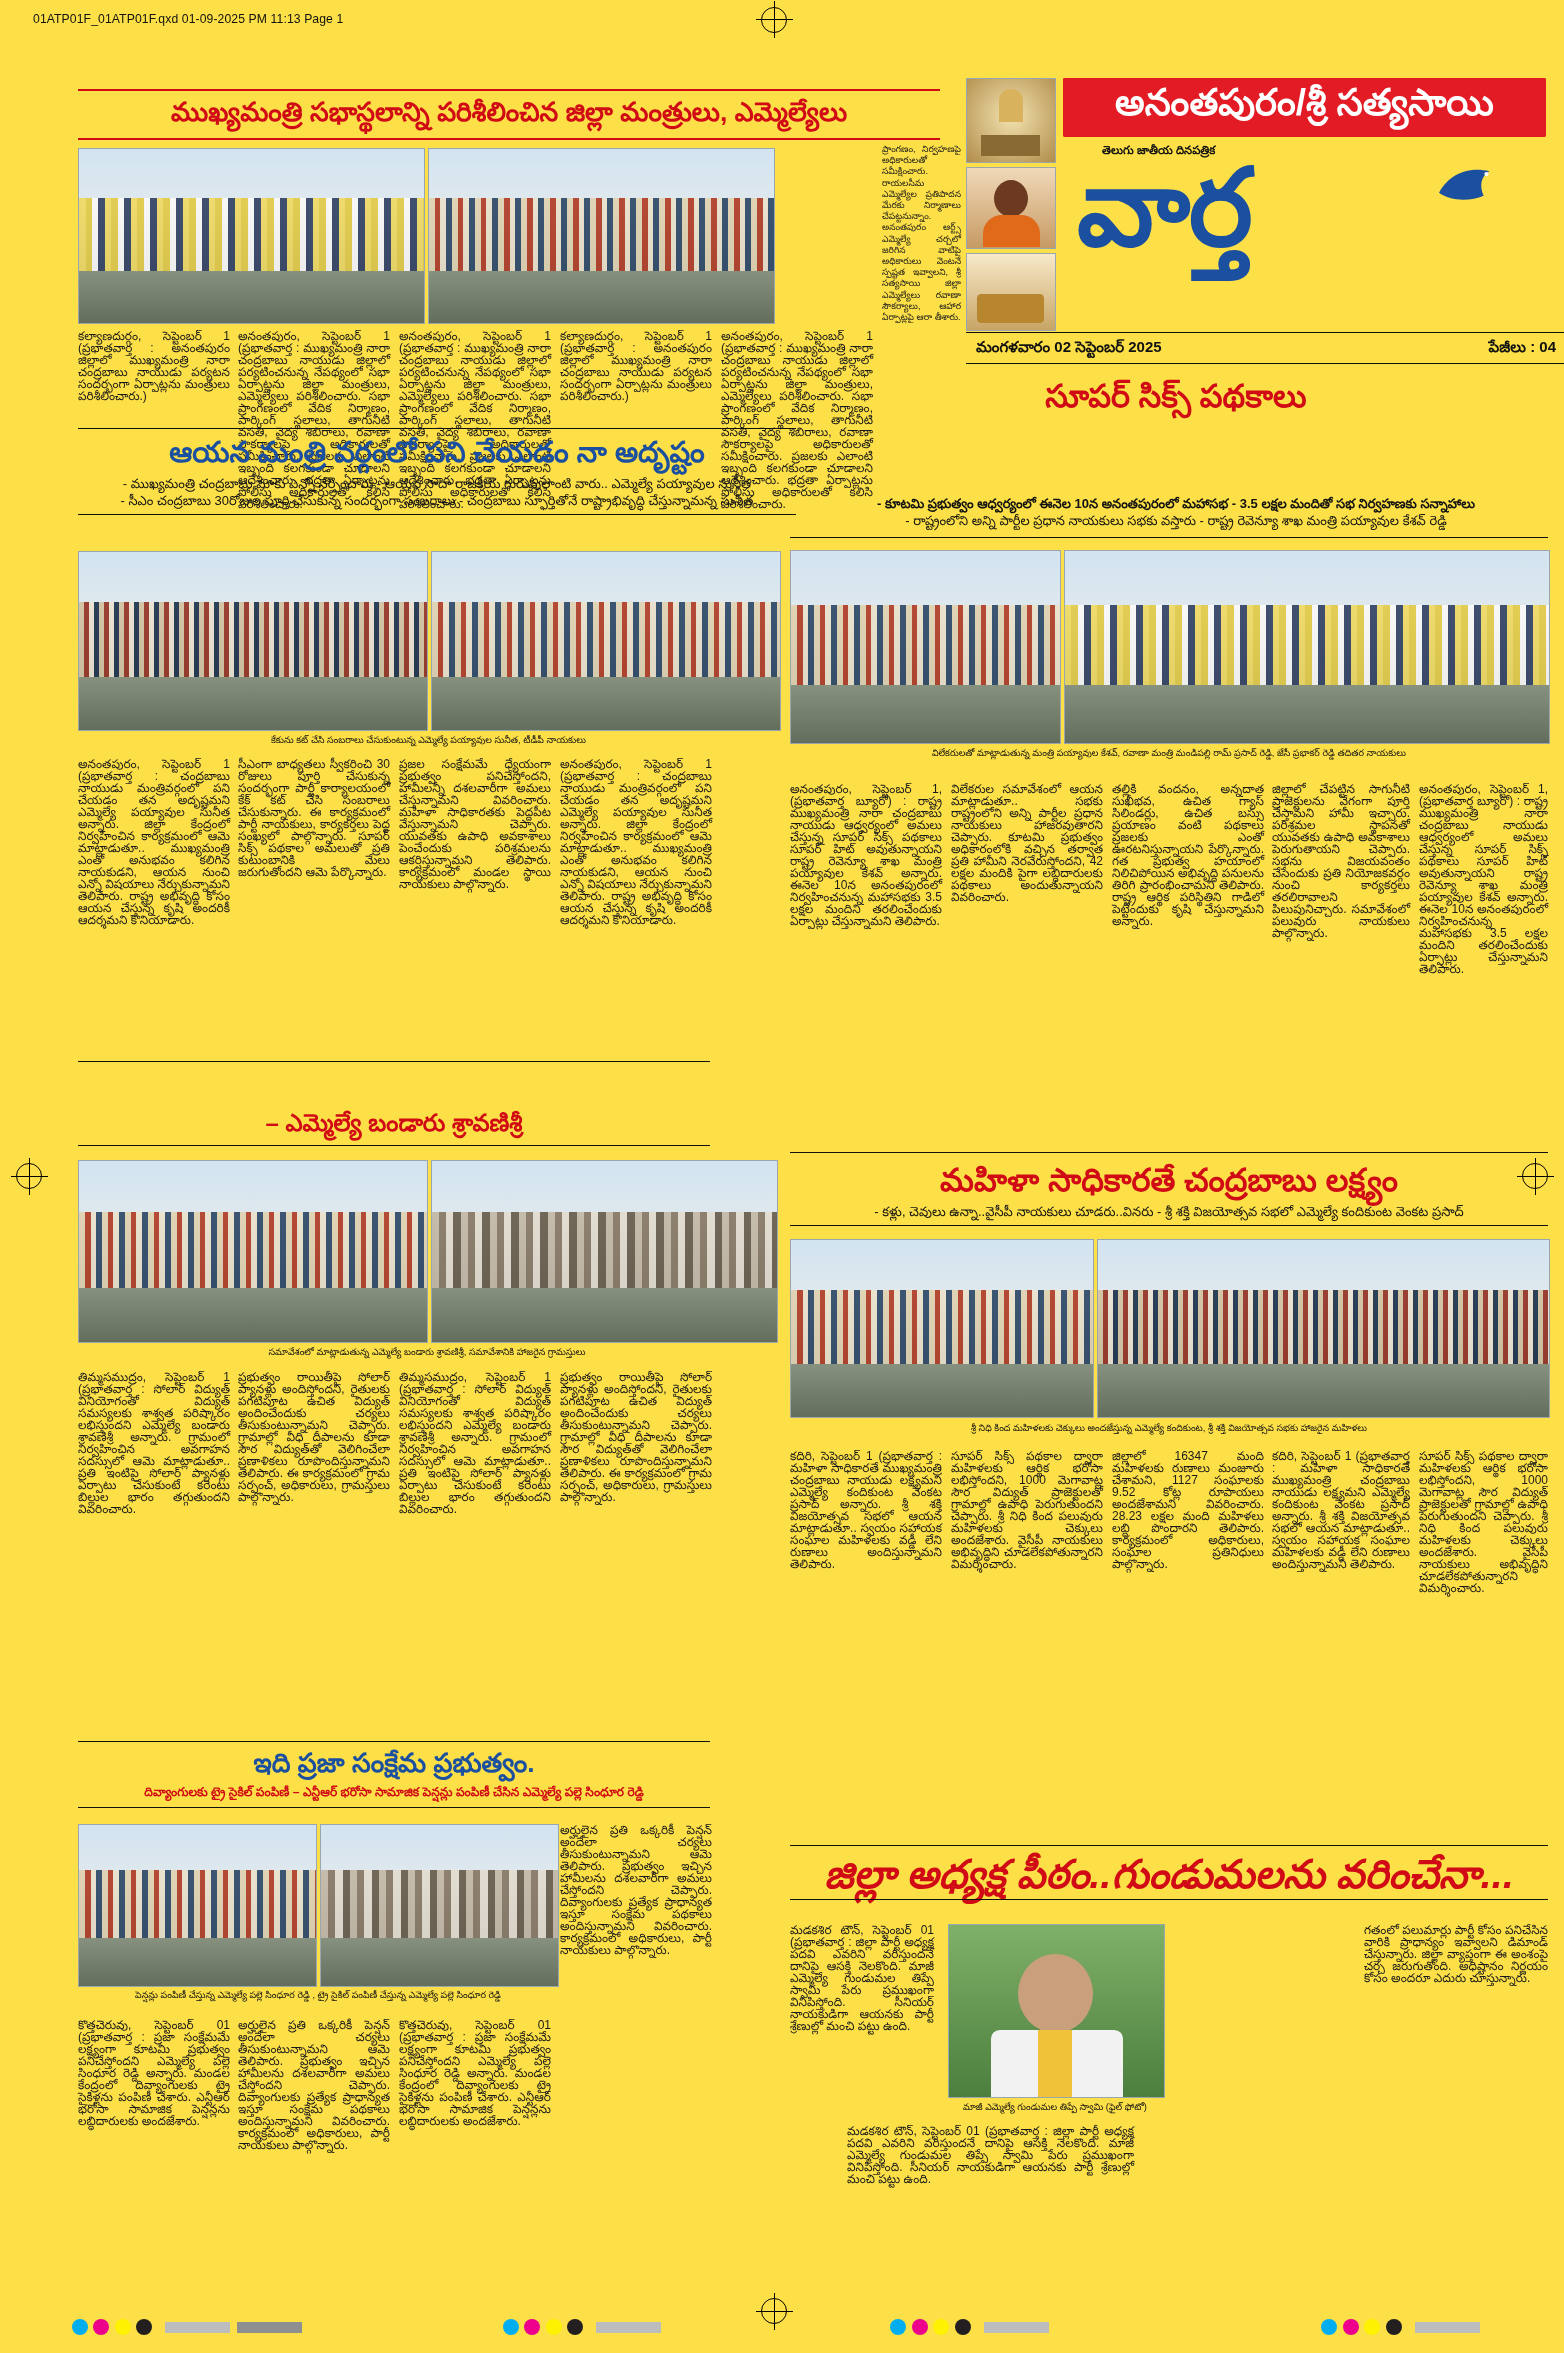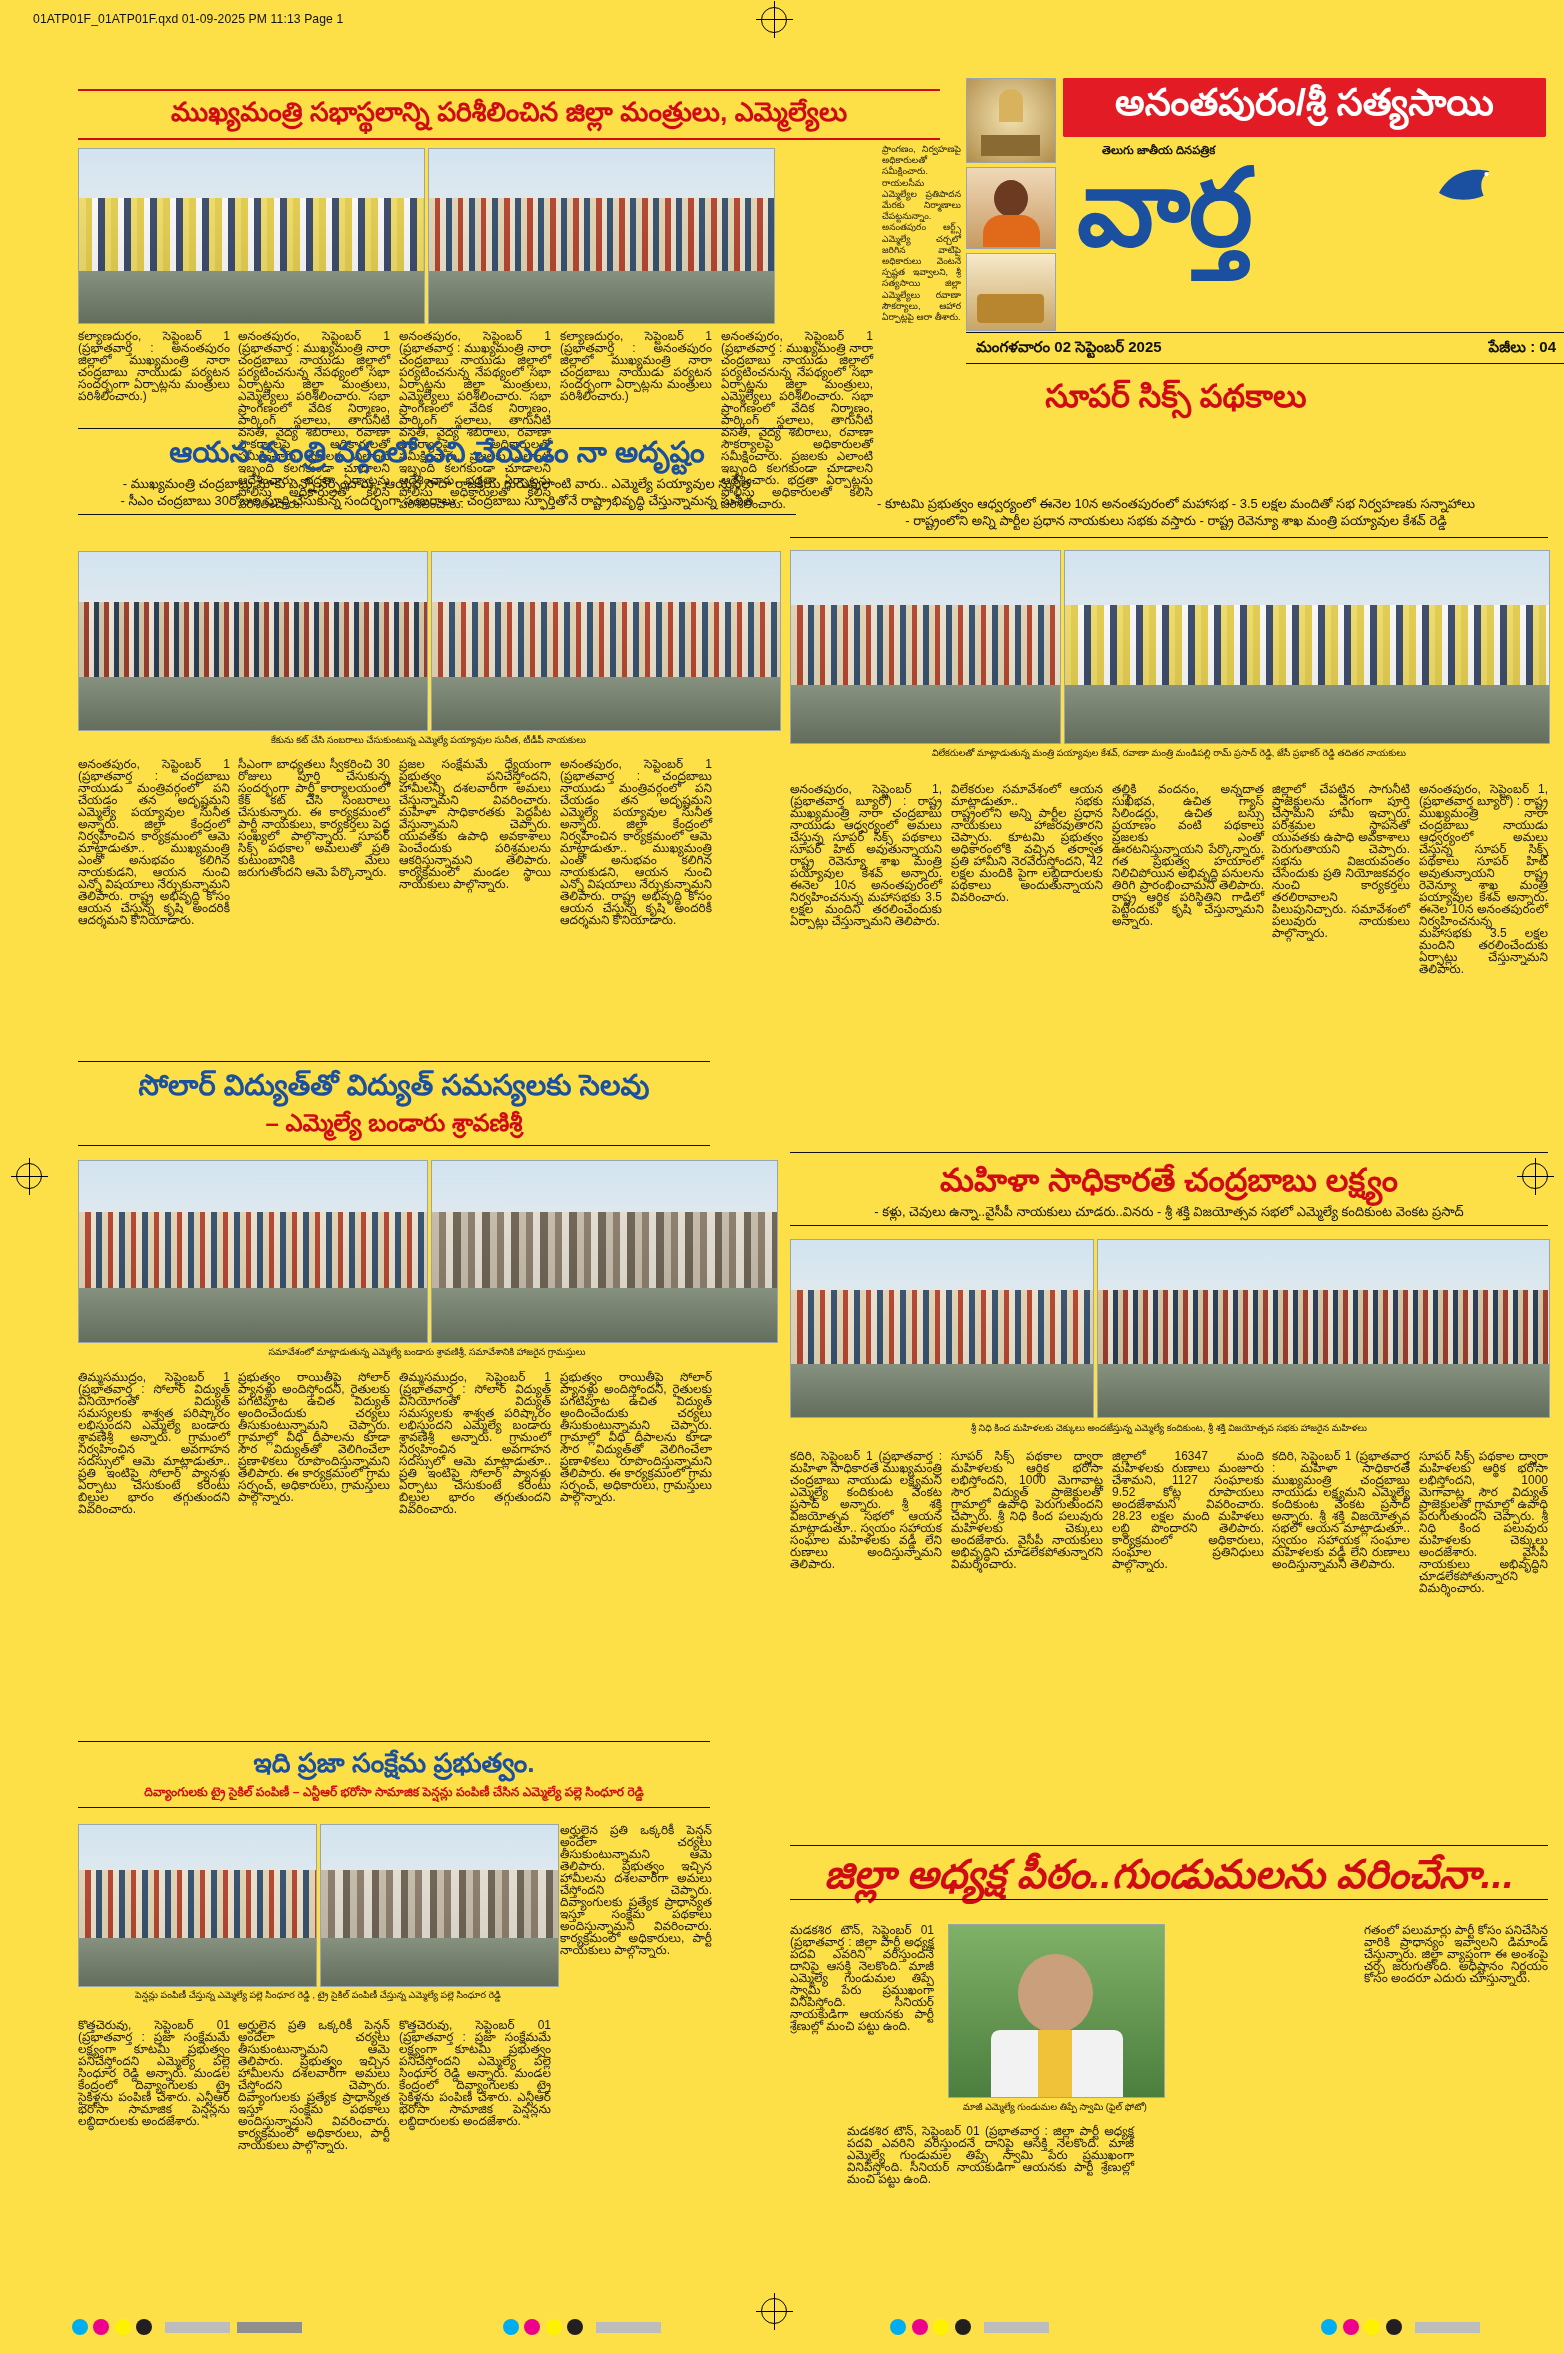--- a/index.html
+++ b/index.html
@@ -150,21 +150,20 @@
       <div class="ovl"></div>
   </div>
   <div class="cap" style="position:absolute;left:78px;top:735px;width:701px;">కేకును కట్ చేసి సంబరాలు చేసుకుంటున్న ఎమ్మెల్యే పయ్యావుల సునీత, టీడీపీ నాయకులు</div>
 
   <div class="body-col" style="position:absolute;left:78px;top:758px;width:152px;height:287px;">అనంతపురం, సెప్టెంబర్ 1 (ప్రభాతవార్త : చంద్రబాబు నాయుడు మంత్రివర్గంలో పని చేయడం తన అదృష్టమని ఎమ్మెల్యే పయ్యావుల సునీత అన్నారు. జిల్లా కేంద్రంలో నిర్వహించిన కార్యక్రమంలో ఆమె మాట్లాడుతూ.. ముఖ్యమంత్రి ఎంతో అనుభవం కలిగిన నాయకుడని, ఆయన నుంచి ఎన్నో విషయాలు నేర్చుకున్నామని తెలిపారు. రాష్ట్ర అభివృద్ధి కోసం ఆయన చేస్తున్న కృషి అందరికీ ఆదర్శమని కొనియాడారు.</div>
   <div class="body-col" style="position:absolute;left:238px;top:758px;width:152px;height:287px;">సీఎంగా బాధ్యతలు స్వీకరించి 30 రోజులు పూర్తి చేసుకున్న సందర్భంగా పార్టీ కార్యాలయంలో కేక్ కట్ చేసి సంబరాలు చేసుకున్నారు. ఈ కార్యక్రమంలో పార్టీ నాయకులు, కార్యకర్తలు పెద్ద సంఖ్యలో పాల్గొన్నారు. సూపర్ సిక్స్ పథకాల అమలుతో ప్రతి కుటుంబానికి మేలు జరుగుతోందని ఆమె పేర్కొన్నారు.</div>
   <div class="body-col" style="position:absolute;left:399px;top:758px;width:152px;height:287px;">ప్రజల సంక్షేమమే ధ్యేయంగా ప్రభుత్వం పనిచేస్తోందని, హామీలన్నీ దశలవారీగా అమలు చేస్తున్నామని వివరించారు. మహిళా సాధికారతకు పెద్దపీట వేస్తున్నామని చెప్పారు. యువతకు ఉపాధి అవకాశాలు పెంచేందుకు పరిశ్రమలను ఆకర్షిస్తున్నామని తెలిపారు. కార్యక్రమంలో మండల స్థాయి నాయకులు పాల్గొన్నారు.</div>
   <div class="body-col" style="position:absolute;left:560px;top:758px;width:152px;height:287px;">అనంతపురం, సెప్టెంబర్ 1 (ప్రభాతవార్త : చంద్రబాబు నాయుడు మంత్రివర్గంలో పని చేయడం తన అదృష్టమని ఎమ్మెల్యే పయ్యావుల సునీత అన్నారు. జిల్లా కేంద్రంలో నిర్వహించిన కార్యక్రమంలో ఆమె మాట్లాడుతూ.. ముఖ్యమంత్రి ఎంతో అనుభవం కలిగిన నాయకుడని, ఆయన నుంచి ఎన్నో విషయాలు నేర్చుకున్నామని తెలిపారు. రాష్ట్ర అభివృద్ధి కోసం ఆయన చేస్తున్న కృషి అందరికీ ఆదర్శమని కొనియాడారు.</div>
 
   <div class="rule" style="left:78px;top:1061px;width:632px;height:1.4px;"></div>
-  <div class="headline-blue" style="position:absolute;left:78px;top:1067px;width:632px;font-size:29px;line-height:36px;text-align:center;">సోలార్ విద్యుత్‌తో విద్యుత్ సమస్యలకు సెలవు</div>
   <div class="headline-red" style="position:absolute;left:78px;top:1107px;width:632px;font-size:24px;line-height:32px;text-align:center;">– ఎమ్మెల్యే బండారు శ్రావణిశ్రీ</div>
   <div class="rule" style="left:78px;top:1145px;width:632px;height:1.4px;"></div>
 
   <div class="photo" style="left:78px;top:1160px;width:348px;height:181px;">
     <div class="sky"></div>
       <div class="crowd2"></div>
       <div class="ground"></div>
       <div class="ovl"></div>
   </div>
   <div class="photo" style="left:431px;top:1160px;width:345px;height:181px;">
@@ -198,21 +197,21 @@
       <div class="ovl"></div>
   </div>
   <div class="cap" style="position:absolute;left:78px;top:1990px;width:480px;">పెన్షన్లు పంపిణీ చేస్తున్న ఎమ్మెల్యే పల్లె సింధూర రెడ్డి ,   ట్రై సైకిల్ పంపిణీ చేస్తున్న ఎమ్మెల్యే పల్లె సింధూర రెడ్డి</div>
 
   <div class="body-col" style="position:absolute;left:78px;top:2019px;width:152px;height:287px;">కొత్తచెరువు, సెప్టెంబర్ 01 (ప్రభాతవార్త : ప్రజా సంక్షేమమే లక్ష్యంగా కూటమి ప్రభుత్వం పనిచేస్తోందని ఎమ్మెల్యే పల్లె సింధూర రెడ్డి అన్నారు. మండల కేంద్రంలో దివ్యాంగులకు ట్రై సైకిళ్లను పంపిణీ చేశారు. ఎన్టీఆర్ భరోసా సామాజిక పెన్షన్లను లబ్ధిదారులకు అందజేశారు.</div>
   <div class="body-col" style="position:absolute;left:238px;top:2019px;width:152px;height:287px;">అర్హులైన ప్రతి ఒక్కరికీ పెన్షన్ అందేలా చర్యలు తీసుకుంటున్నామని ఆమె తెలిపారు. ప్రభుత్వం ఇచ్చిన హామీలను దశలవారీగా అమలు చేస్తోందని చెప్పారు. దివ్యాంగులకు ప్రత్యేక ప్రాధాన్యత ఇస్తూ సంక్షేమ పథకాలు అందిస్తున్నామని వివరించారు. కార్యక్రమంలో అధికారులు, పార్టీ నాయకులు పాల్గొన్నారు.</div>
   <div class="body-col" style="position:absolute;left:399px;top:2019px;width:152px;height:287px;">కొత్తచెరువు, సెప్టెంబర్ 01 (ప్రభాతవార్త : ప్రజా సంక్షేమమే లక్ష్యంగా కూటమి ప్రభుత్వం పనిచేస్తోందని ఎమ్మెల్యే పల్లె సింధూర రెడ్డి అన్నారు. మండల కేంద్రంలో దివ్యాంగులకు ట్రై సైకిళ్లను పంపిణీ చేశారు. ఎన్టీఆర్ భరోసా సామాజిక పెన్షన్లను లబ్ధిదారులకు అందజేశారు.</div>
   <div class="body-col" style="position:absolute;left:560px;top:1824px;width:152px;height:483px;">అర్హులైన ప్రతి ఒక్కరికీ పెన్షన్ అందేలా చర్యలు తీసుకుంటున్నామని ఆమె తెలిపారు. ప్రభుత్వం ఇచ్చిన హామీలను దశలవారీగా అమలు చేస్తోందని చెప్పారు. దివ్యాంగులకు ప్రత్యేక ప్రాధాన్యత ఇస్తూ సంక్షేమ పథకాలు అందిస్తున్నామని వివరించారు. కార్యక్రమంలో అధికారులు, పార్టీ నాయకులు పాల్గొన్నారు.</div>
 
   <div class="headline-red" style="position:absolute;left:804px;top:376px;width:744px;font-size:32px;line-height:40px;text-align:center;">సూపర్ సిక్స్ పథకాలు</div>
-  <div class="subhead" style="position:absolute;left:804px;top:497px;width:744px;">- కూటమి ప్రభుత్వం ఆధ్వర్యంలో ఈనెల 10న అనంతపురంలో మహాసభ - 3.5 లక్షల మందితో సభ నిర్వహణకు సన్నాహాలు</div>
+  <div class="subhead" style="position:absolute;left:804px;top:497px;width:744px;font-weight:bold;">- కూటమి ప్రభుత్వం ఆధ్వర్యంలో ఈనెల 10న అనంతపురంలో మహాసభ - 3.5 లక్షల మందితో సభ నిర్వహణకు సన్నాహాలు</div>
   <div class="subhead" style="position:absolute;left:804px;top:514px;width:744px;">- రాష్ట్రంలోని అన్ని పార్టీల ప్రధాన నాయకులు సభకు వస్తారు - రాష్ట్ర రెవెన్యూ శాఖ మంత్రి పయ్యావుల కేశవ్ రెడ్డి</div>
   <div class="rule" style="left:790px;top:537px;width:758px;height:1.4px;"></div>
 
   <div class="photo" style="left:790px;top:550px;width:269px;height:192px;">
     <div class="sky"></div>
       <div class="crowd2"></div>
       <div class="ground"></div>
       <div class="ovl"></div>
   </div>
   <div class="photo yellow" style="left:1064px;top:550px;width:484px;height:192px;">

